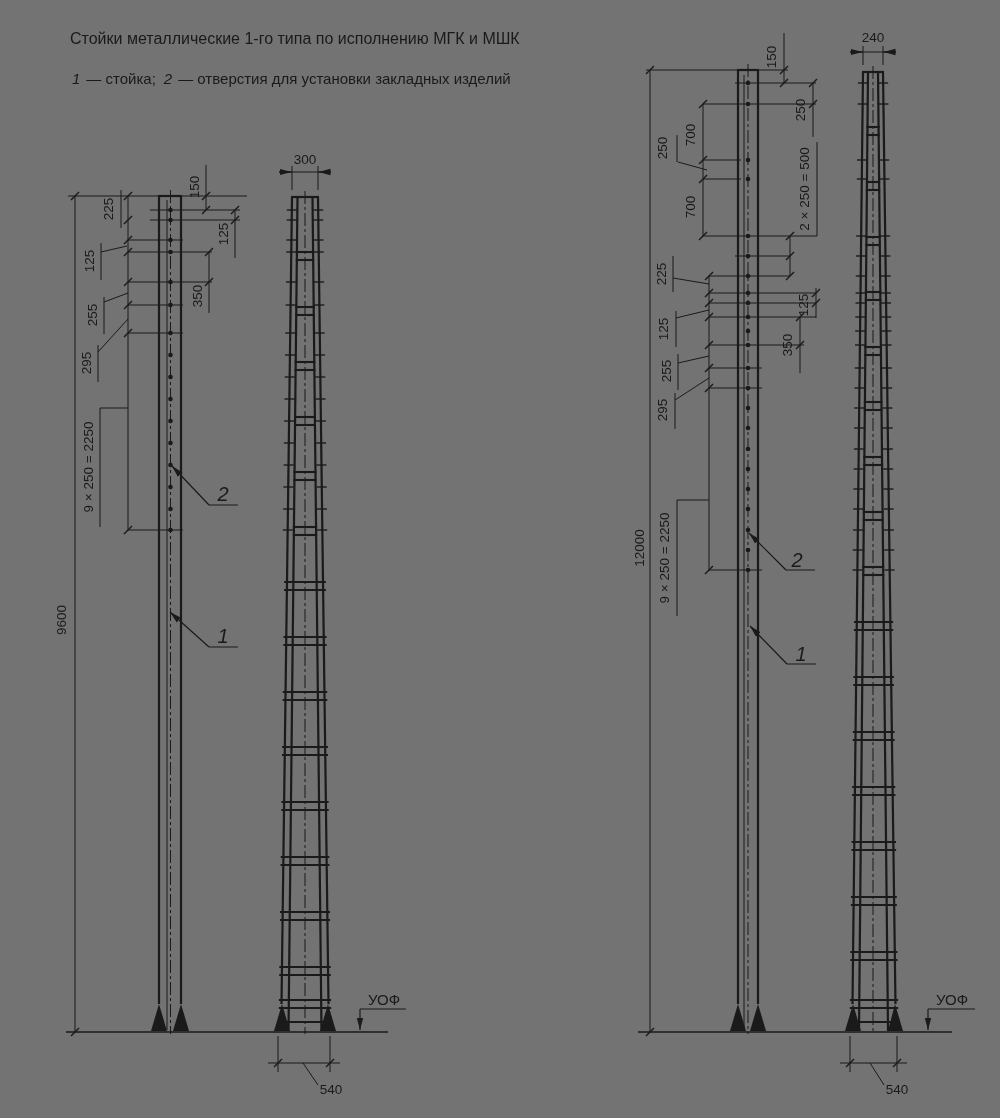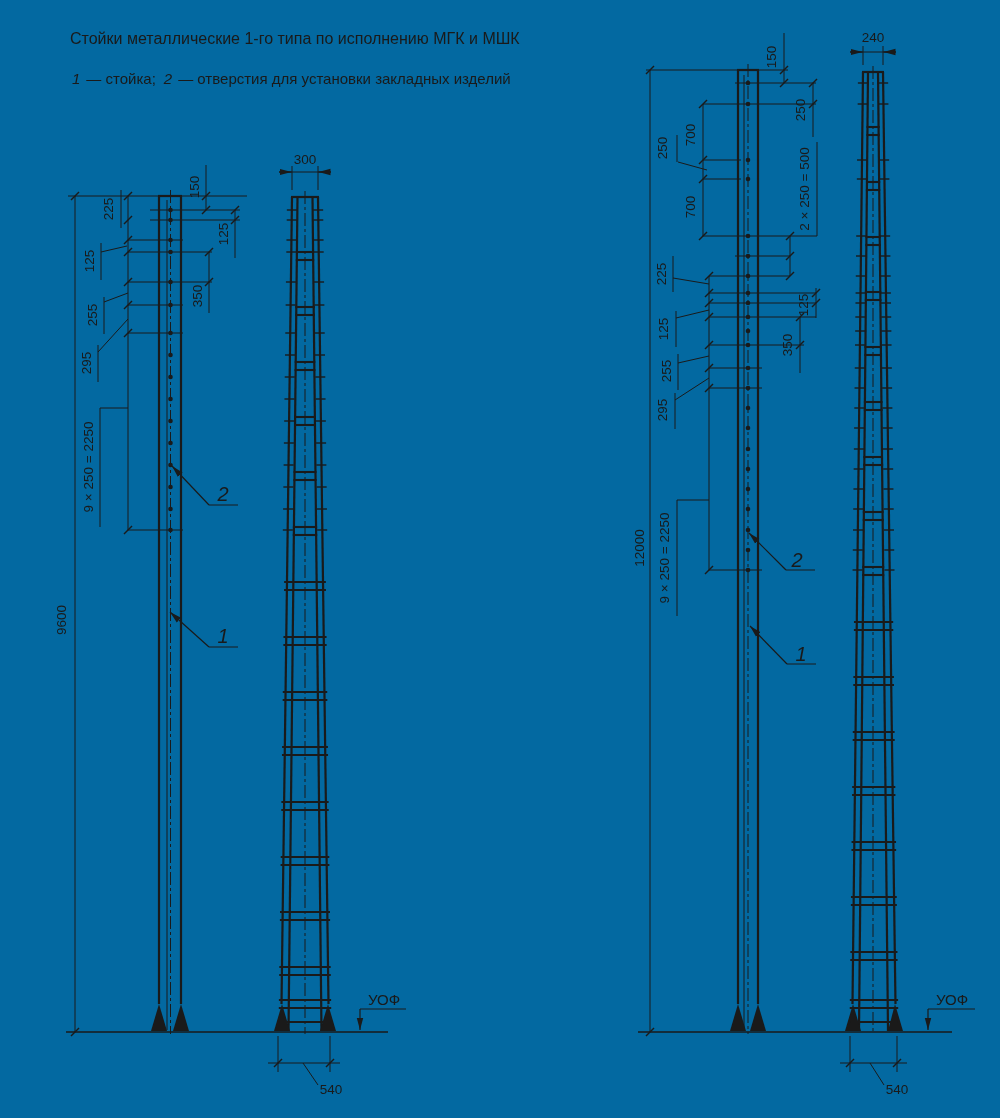--- a/index.html
+++ b/index.html
@@ -1,16 +1,16 @@
 <!DOCTYPE html>
 <html><head>
 <meta charset="utf-8">
 <style>
   html,body{margin:0;padding:0;background:#ffffff;}
-  .stage{position:relative;width:1000px;height:1118px;background:#0369a1;overflow:hidden;}
+  .stage{position:relative;width:1000px;height:1118px;background:#737373;overflow:hidden;}
   svg{display:block;}
   text{font-family:"Liberation Sans", sans-serif;fill:#1a1a1a;}
   .title-t{font-size:16px;}
   .legend-t{font-size:15px;}
   .it{font-style:italic;}
   .dim{font-size:13.5px;text-anchor:middle;}
   .wlabel{font-size:13.5px;text-anchor:middle;}
   .glabel{font-size:15px;text-anchor:middle;}
   .callout{font-size:20px;font-style:italic;text-anchor:middle;}
 </style>

